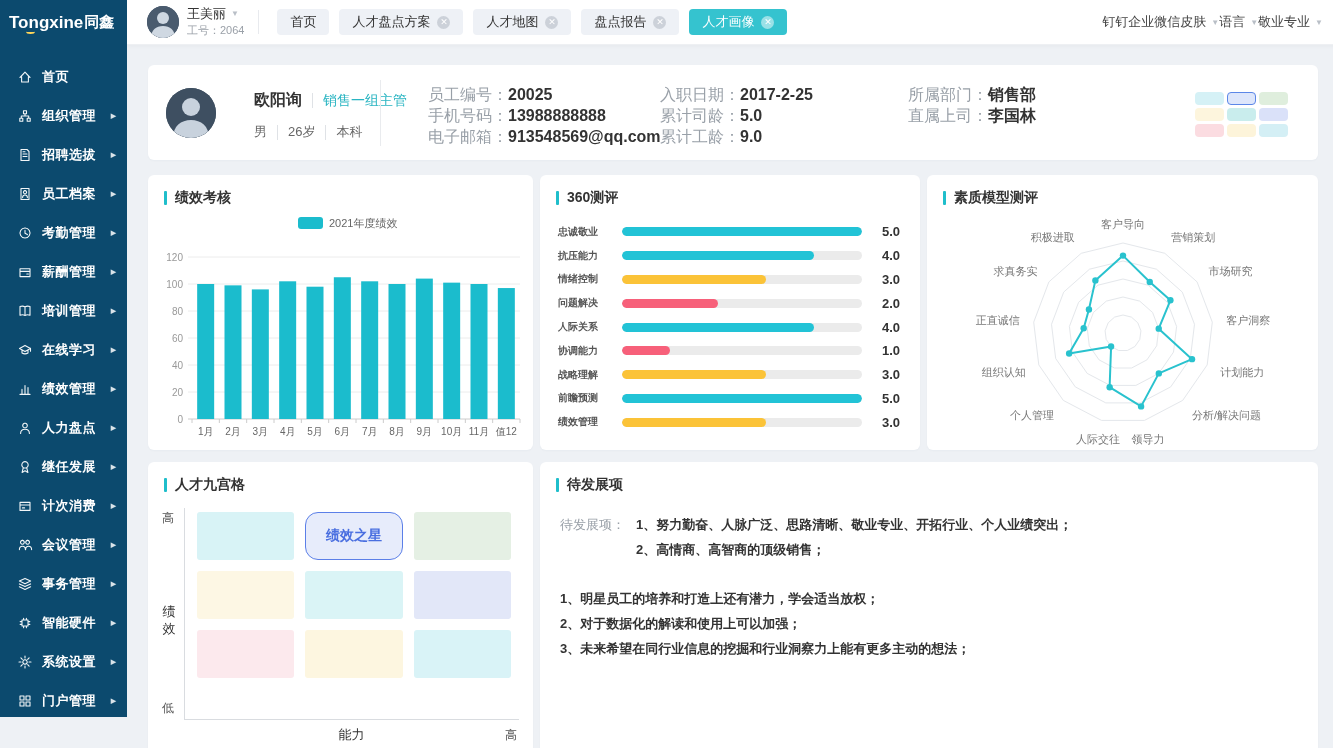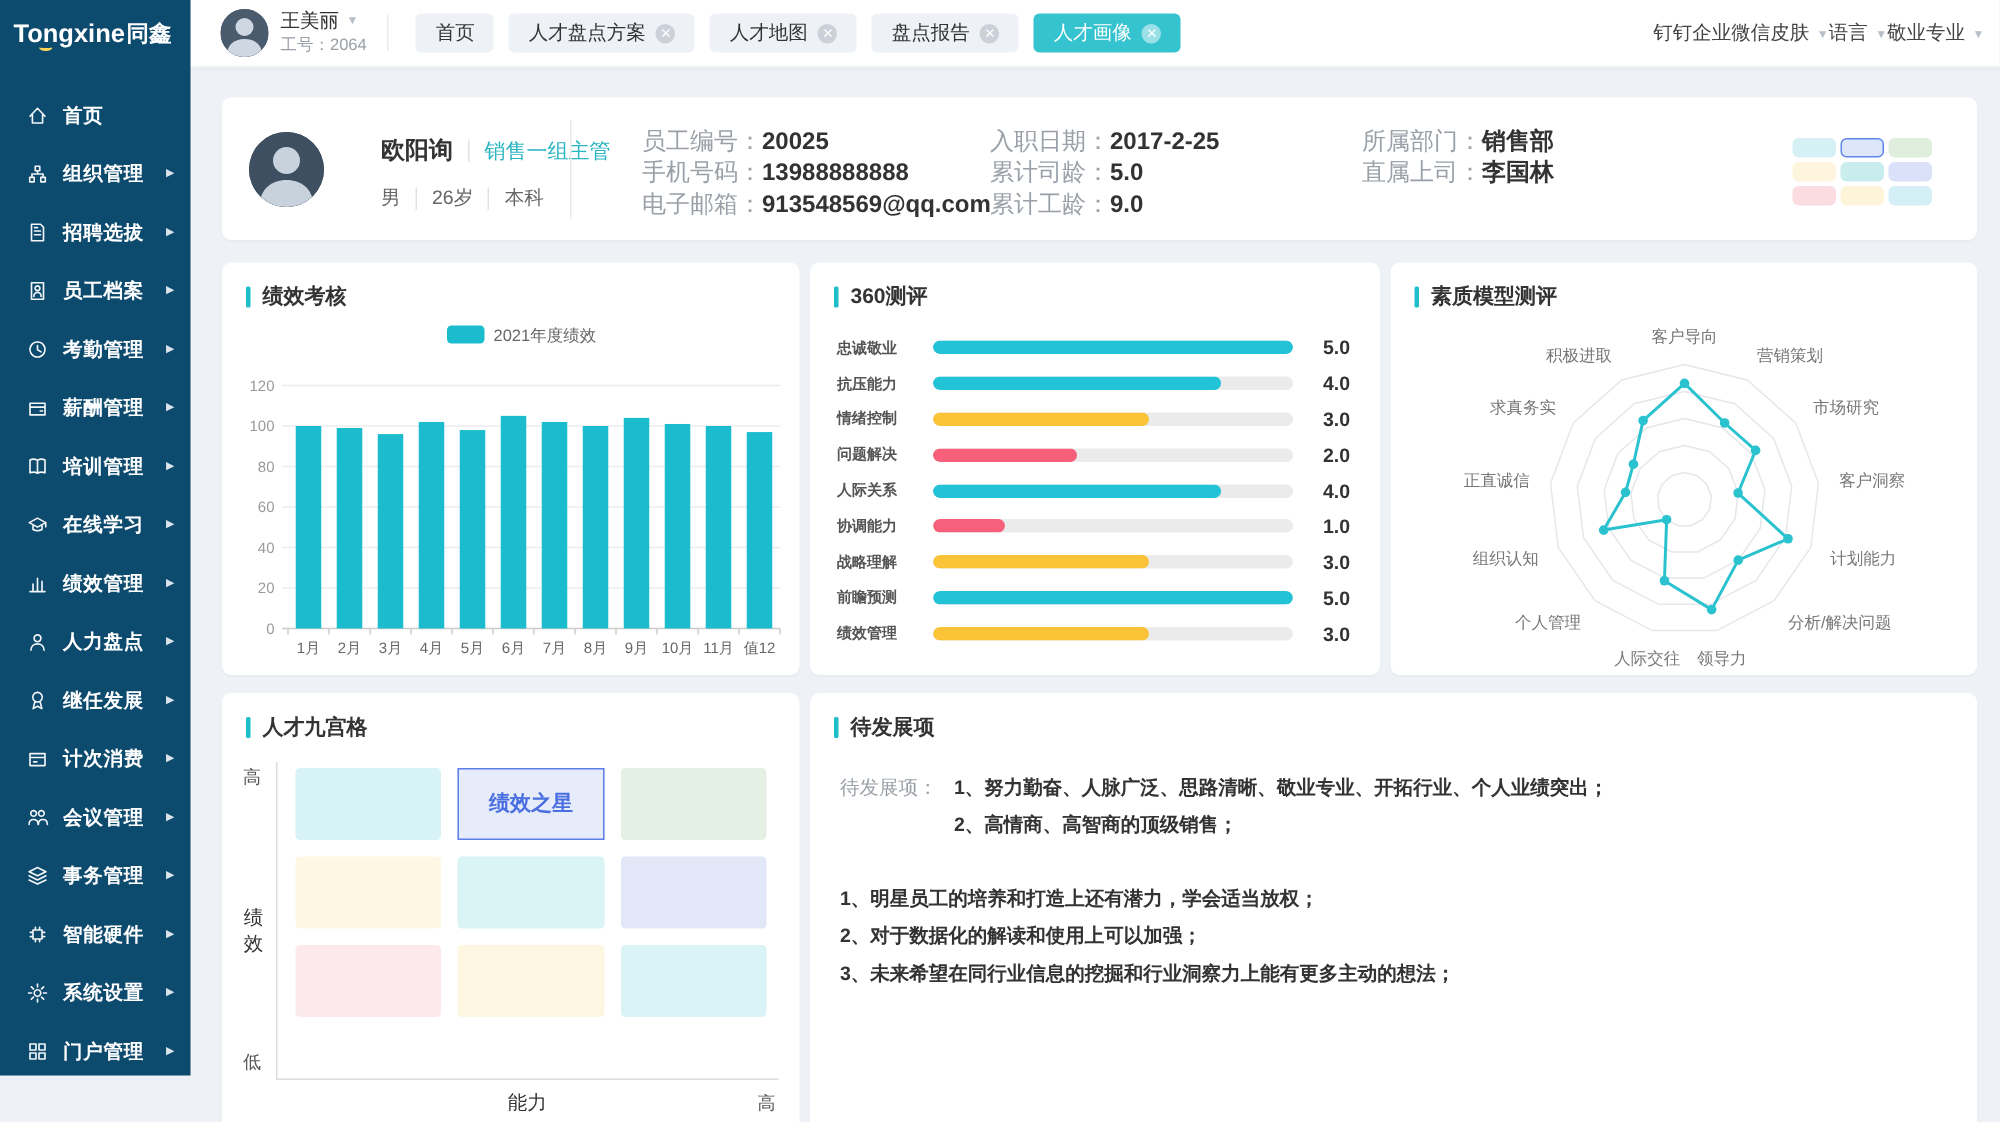--- a/index.html
+++ b/index.html
@@ -79,21 +79,21 @@
   .r360-val { width:26px; text-align:right; font-size:13px; font-weight:bold; color:#333; flex:none; }
 
   
   .ng-wrap { position:relative; margin:14px 14px 0 10px; height:235px; }
   .ng-yhigh { position:absolute; left:4px; top:2px; font-size:12px; color:#555; }
   .ng-ylabel { position:absolute; left:4px; top:95px; font-size:13px; color:#333; width:14px; line-height:17px; text-align:center; }
   .ng-ylow { position:absolute; left:4px; top:192px; font-size:12px; color:#555; }
   .ng-plot { position:absolute; left:26px; top:0; right:0; height:212px; border-left:1px solid #d9dce0; border-bottom:1px solid #d9dce0; padding:4px 8px 0 12px; }
   .ng-grid { display:grid; grid-template-columns:repeat(3,1fr); grid-auto-rows:48px; gap:11px; }
   .ng-cell { border-radius:3px; position:relative; }
-  .ng-cell.sel { border:1px solid #5b7fe8; background:#e7ecfb; border-radius:0; display:flex; align-items:center; justify-content:center; }
+  .ng-cell.sel { border:1px solid #5b7fe8; background:#e7ecfb; border-radius:13px; display:flex; align-items:center; justify-content:center; }
   .ng-cell.sel .ng-star { font-size:14px; color:#4a6fe0; font-weight:bold; }
   .ng-xrow { position:absolute; left:26px; right:0; top:218px; display:flex; align-items:center; font-size:12px; color:#555; }
   .ng-xlabel { flex:1; text-align:center; font-size:13px; color:#333; }
   .ng-xhigh { position:absolute; right:2px; }
 
   
   .dev-body { padding:18px 24px 0 20px; }
   .dev-section { display:flex; margin-bottom:24px; }
   .dev-label { width:76px; flex:none; font-size:13px; color:#99a0a8; line-height:25px; }
   .dev-lines { font-size:13px; color:#333; font-weight:bold; line-height:25px; }

